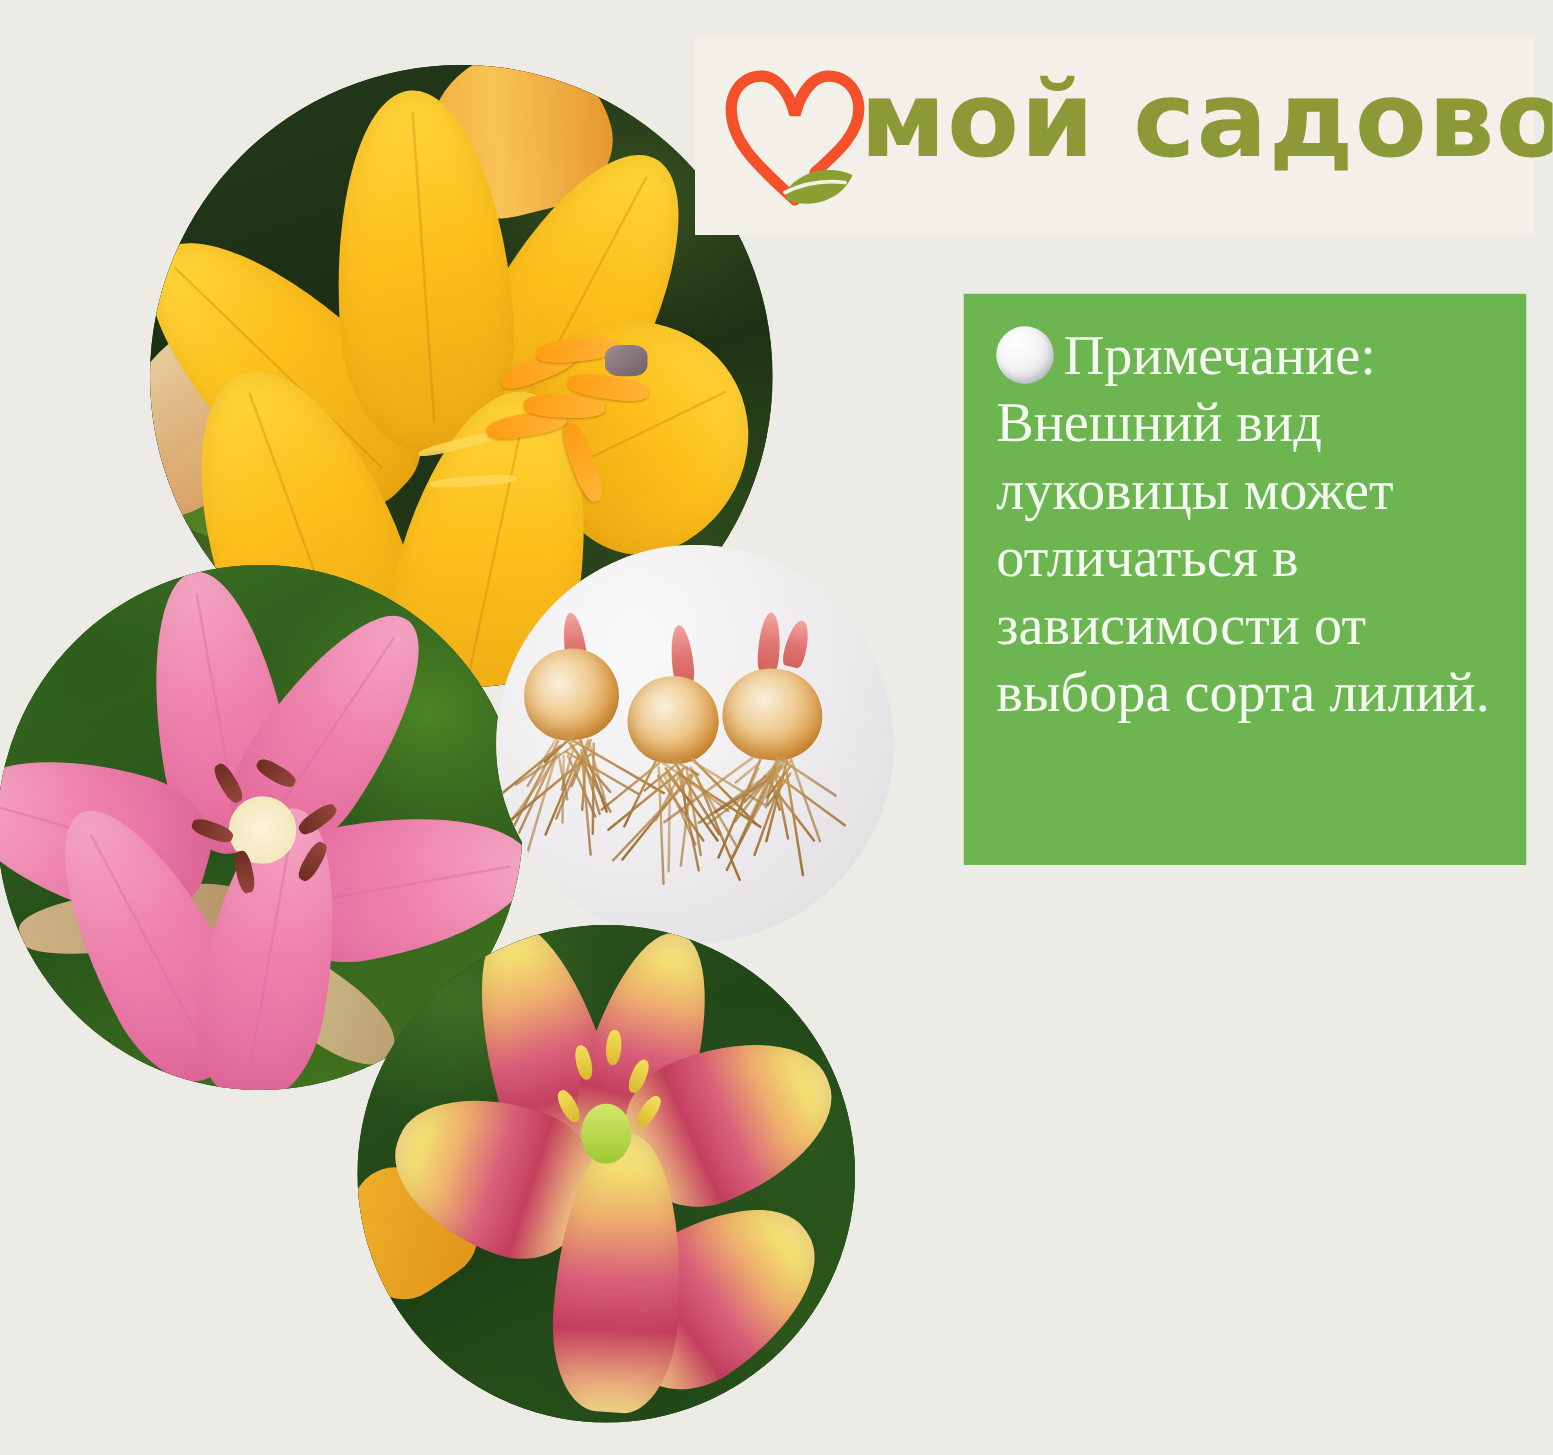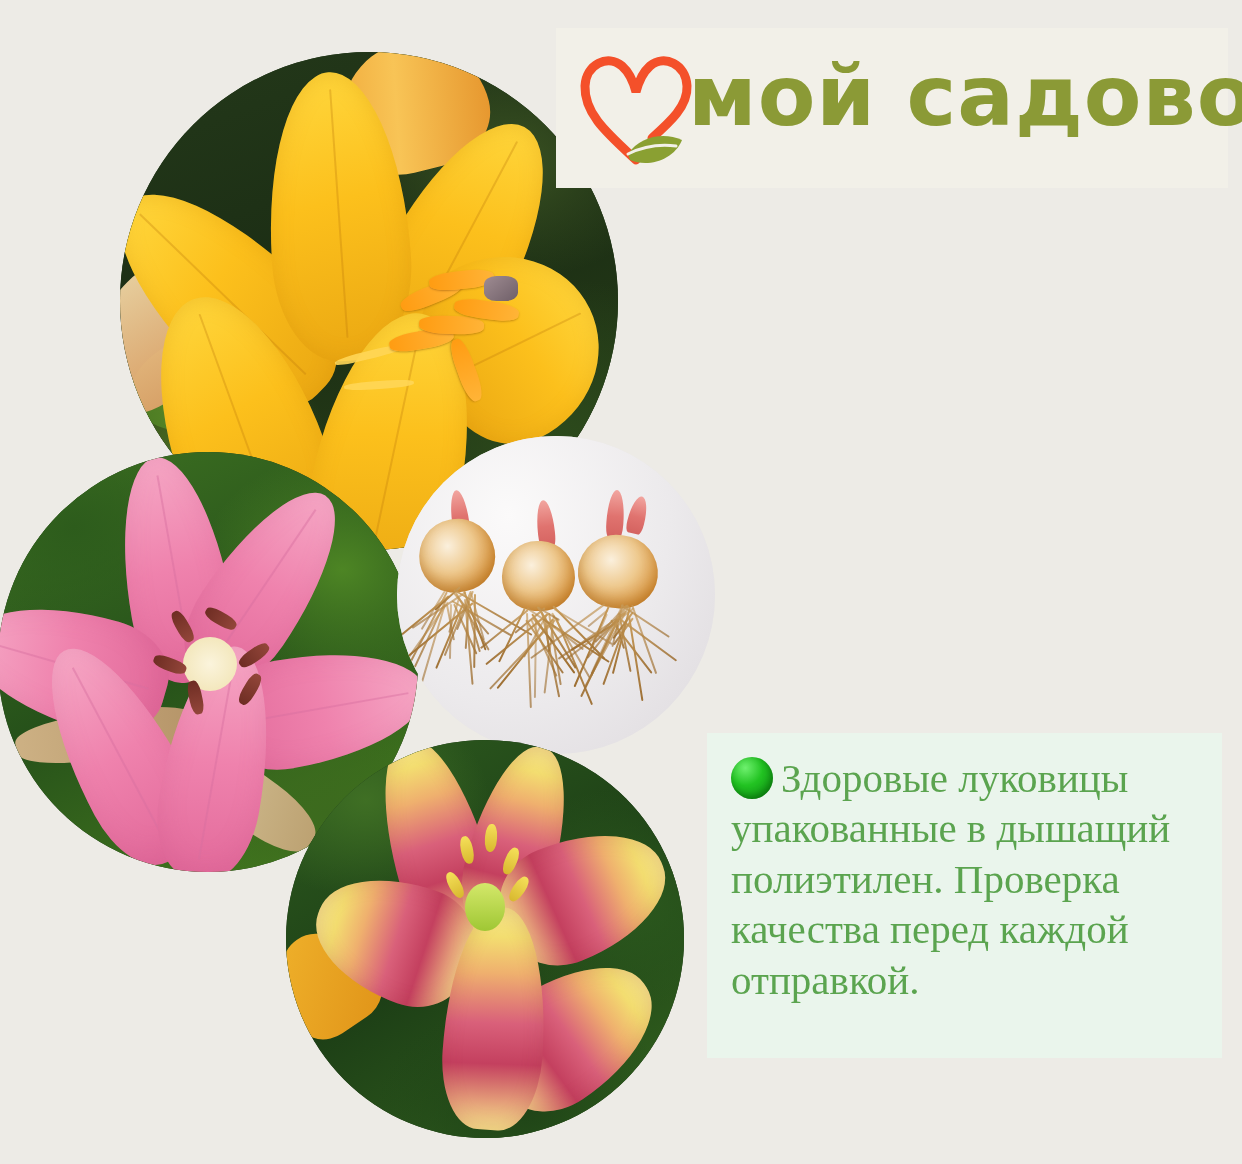--- a/index.html
+++ b/index.html
@@ -370,18 +370,19 @@
   <div id="logo-panel">
     <svg id="logo-mark" viewBox="0 0 118 128">
       <path d="M58 118 C 30 92, 6 72, 7 44 C 8 22, 30 12, 44 24 C 52 31, 56 42, 58 50
                C 60 42, 64 31, 72 24 C 86 12, 108 22, 109 44 C 110 64, 92 80, 74 96" fill="none" stroke="#f4502a" stroke-width="9" stroke-linecap="round"></path>
       <path d="M50 112 C 62 94, 86 90, 104 98 C 96 118, 70 126, 52 118 Z" fill="#8aa032"></path>
       <path d="M50 112 C 66 104, 82 102, 98 104" fill="none" stroke="#f2f0e8" stroke-width="3" stroke-linecap="round"></path>
     </svg>
     <div id="logo-text">мой садовод</div>
   </div>
 
-
-  <div id="note-mint">
-    <span class="bullet-dot" id="dot-green"></span><span class="note-body">Здоровые луковицы упакованные в дышащий полиэтилен. Проверка качества перед каждой отправкой.</span>
-  </div>
+  <div id="note-green">
+    <span class="bullet-dot" id="dot-white"></span><span class="note-body">Примечание:</span>
+    <span class="note-body">Внешний вид луковицы может отличаться в зависимости от выбора сорта лилий.</span>
+  </div>
+
 
 </div>
 
 </body></html>

